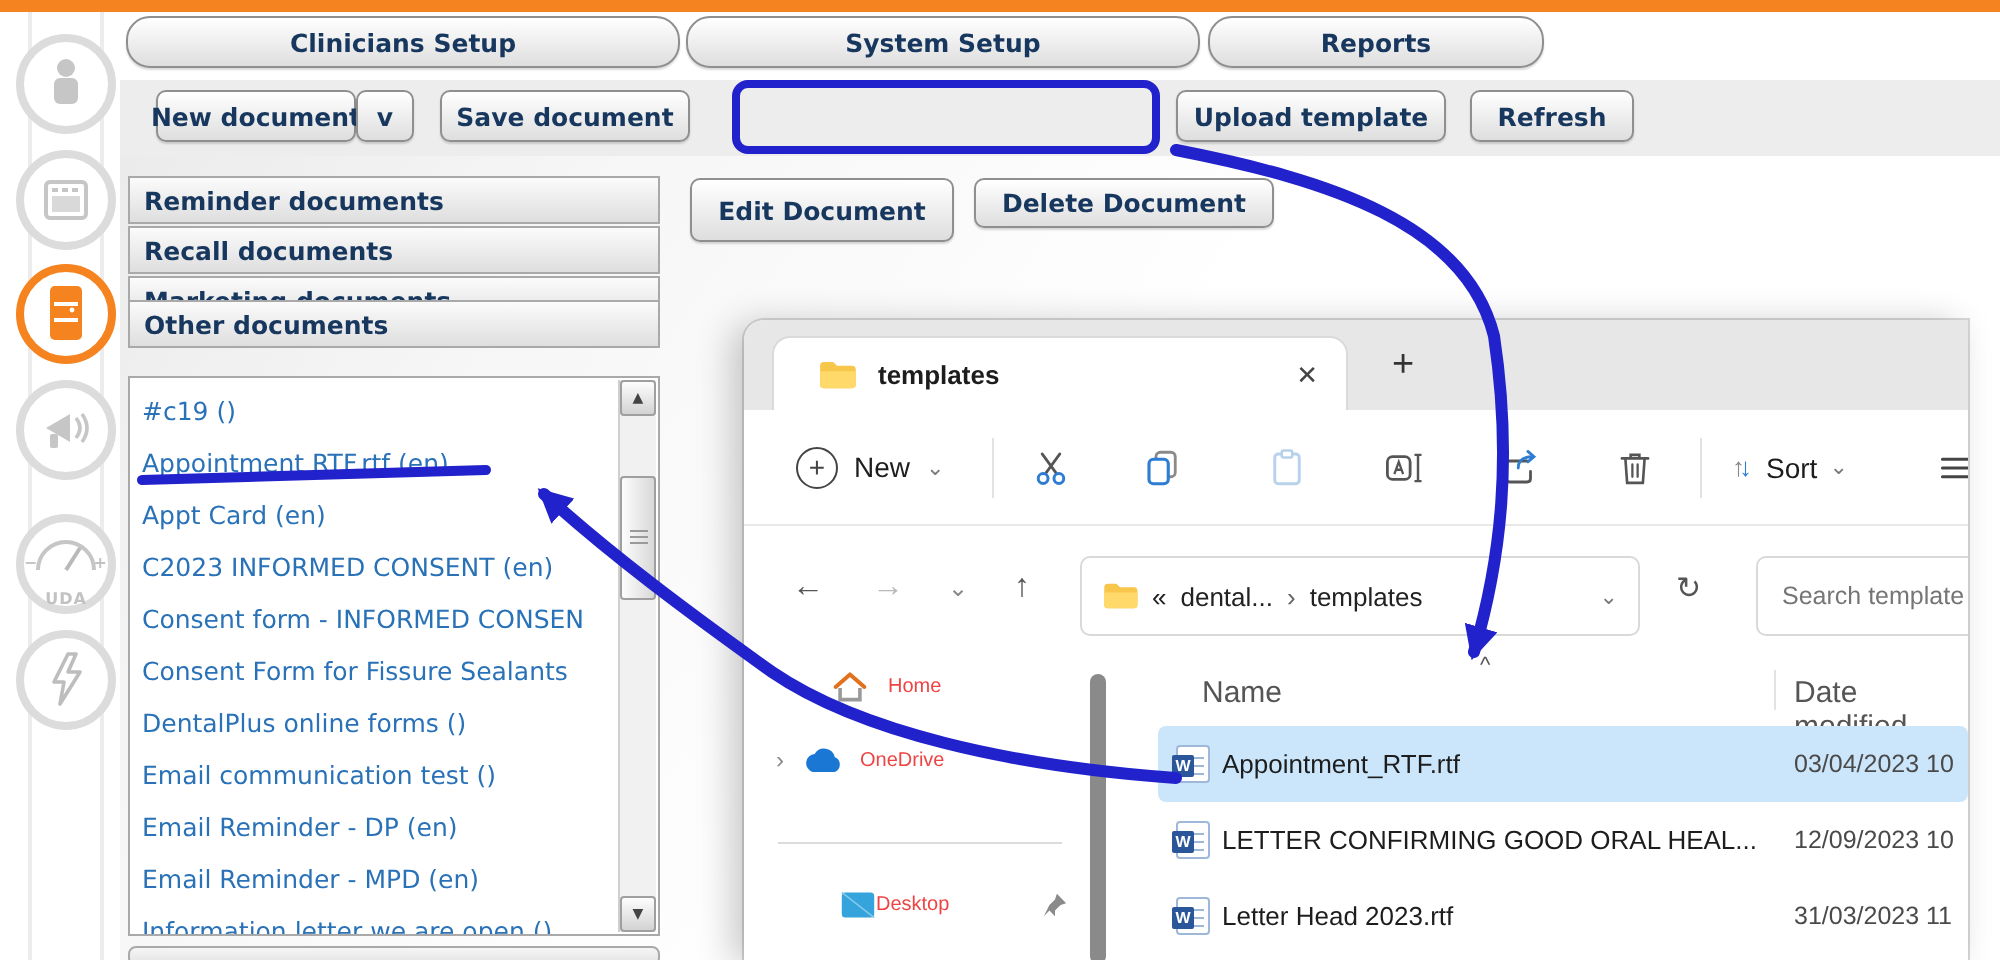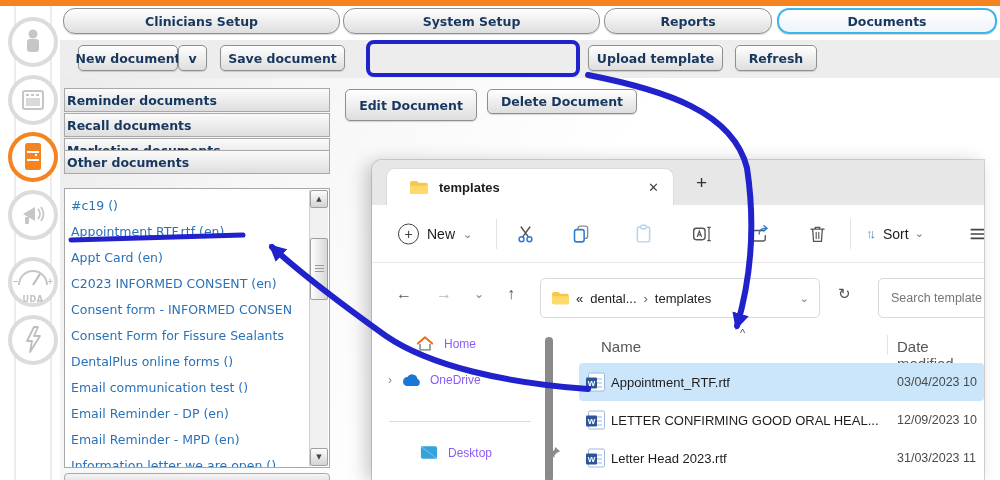--- a/index.html
+++ b/index.html
@@ -24,21 +24,21 @@
   .tab { border-radius:12px; height:26px; top:8px; }
   .tab.sel { border:2px solid #3FB6E9; background:linear-gradient(#ffffff,#eef4f9); }
   .toolstrip { left:60px; top:40px; width:940px; height:38px; background:#ededed; }
   .mainbg { left:60px; top:78px; width:940px; height:402px; background:linear-gradient(125deg,#ebebeb 0%,#f6f6f6 20%,#ffffff 50%); }
 
   
   .hibox { left:366px; top:40px; width:214px; height:37px; border:4px solid #2222CC; border-radius:8px; z-index:6; }
 
   
   .cathdr { left:64px; width:266px; height:24px; background:linear-gradient(#fbfbfb,#dedede); border:1px solid #a9a9a9;
-            display:flex; align-items:center; padding-left:2px; color:#17375E; font-weight:bold; font-size:12.5px; }
+            display:flex; align-items:center; padding-left:7px; color:#17375E; font-weight:bold; font-size:12.5px; }
   .listbox { left:64px; top:188px; width:266px; height:280px; background:#fff; border:1px solid #a9a9a9; overflow:hidden; }
   .ditem { height:26px; line-height:26px; padding-left:6px; color:#2A72B8; font-size:12.5px; white-space:nowrap; overflow:hidden; width:240px; }
   .vscroll { position:absolute; right:1px; top:1px; width:19px; height:276px; background:#f1f1f1; border-left:1px solid #cfcfcf; }
   .sbtn { position:absolute; left:0; width:18px; height:18px; background:linear-gradient(#fdfdfd,#d3d3d3); border:1px solid #9f9f9f;
           border-radius:2px; font-size:7px; color:#444; display:flex; align-items:center; justify-content:center; }
   .sthumb { position:absolute; left:0; top:48px; width:18px; height:62px; background:linear-gradient(90deg,#fdfdfd,#d8d8d8);
             border:1px solid #9f9f9f; border-radius:2px; }
   .grip { position:absolute; left:4px; top:26px; width:9px; height:8px;
           background:repeating-linear-gradient(#9a9a9a 0 1px,transparent 1px 3px); }
   .stub { left:64px; top:473px; width:266px; height:10px; background:linear-gradient(#f6f6f6,#e2e2e2); border:1px solid #a9a9a9; border-radius:4px; }
@@ -55,21 +55,21 @@
   .fxcmd { position:absolute; left:0; top:45px; width:100%; height:58px; background:#fff; border-bottom:1px solid #e9e9e9; }
   .ci { position:absolute; top:50%; transform:translateY(-50%); display:flex; align-items:center; }
   .cdiv { position:absolute; top:14px; width:1px; height:30px; background:#e2e2e2; }
   .fxnav { position:absolute; left:0; top:103px; width:100%; height:62px; background:#fff; }
   .narrow { position:absolute; top:50%; transform:translateY(-50%); font-size:16px; color:#555; }
   .addr { position:absolute; left:168px; top:15px; width:280px; height:40px; border:1px solid #d9d9d9; border-radius:5px;
           display:flex; align-items:center; gap:7px; padding:0 10px; font-size:13px; color:#222; }
   .search { position:absolute; left:506px; top:15px; width:150px; height:40px; border:1px solid #d9d9d9; border-radius:5px;
             padding-left:12px; font-size:12.5px; color:#777; font-family:"Liberation Sans",sans-serif; background:#fff; }
   .fxbody { position:absolute; left:0; top:165px; width:100%; height:155px; background:#fff; }
-  .navlbl { font-size:12px; color:#8b5cf6; }
+  .navlbl { font-size:10px; color:#ef4444; }
   .fxsb { position:absolute; left:173px; top:12px; width:8px; height:145px; background:#8a8a8a; border-radius:4px; }
   .colhdr { font-size:15px; color:#555; }
   .frow { position:absolute; left:207px; width:405px; height:38px; }
   .frow .fname { position:absolute; left:32px; top:50%; transform:translateY(-50%); font-size:13px; white-space:nowrap; }
   .frow .fdate { position:absolute; left:318px; top:50%; transform:translateY(-50%); font-size:12.5px; color:#4a4a4a; white-space:nowrap; }
   .frow.sel { background:#cbe6fb; border-radius:4px; }
   .wicon { position:absolute; left:9px; top:50%; transform:translateY(-50%); width:17px; height:19px; background:#fff;
            border:1px solid #9db8d9; border-radius:2px; }
   .wicon .wbadge { position:absolute; left:-3px; top:4px; width:11px; height:11px; background:#2B579A; color:#fff;
                    font-size:8px; font-weight:bold; display:flex; align-items:center; justify-content:center; border-radius:1px; }
@@ -132,21 +132,20 @@
   </div>
   <div class="abs sic" style="top:315px">
     <svg width="22" height="30" viewBox="0 0 22 30">
       <path d="M12 2 L5 16 L10 16 L8 27 L18 11 L12 11 L16 2 Z" fill="none" stroke="#bdbdbd" stroke-width="1.8" stroke-linejoin="round"></path>
     </svg>
   </div>
 
   <div class="abs btn tab" style="left:63px;width:277px">Clinicians Setup</div>
   <div class="abs btn tab" style="left:343px;width:257px">System Setup</div>
   <div class="abs btn tab" style="left:604px;width:168px">Reports</div>
-  <div class="abs btn tab sel" style="left:777px;width:220px">Documents</div>
 
   <div class="abs btn" style="left:78px;top:45px;width:100px;height:26px">New document</div>
   <div class="abs btn" style="left:178px;top:45px;width:29px;height:26px">v</div>
   <div class="abs btn" style="left:220px;top:45px;width:125px;height:26px">Save document</div>
   <div class="abs btn" style="left:588px;top:45px;width:135px;height:26px">Upload template</div>
   <div class="abs btn" style="left:735px;top:45px;width:82px;height:26px">Refresh</div>
   <div class="abs hibox"></div>
 
   <div class="abs btn" style="left:345px;top:89px;width:132px;height:32px">Edit Document</div>
   <div class="abs btn" style="left:487px;top:89px;width:150px;height:25px">Delete Document</div>
@@ -281,21 +280,21 @@
         <span class="navlbl">Home</span>
       </div>
       <div style="position:absolute;left:16px;top:48px;display:flex;align-items:center;gap:8px">
         <span style="font-size:12px;color:#888">›</span>
         <svg width="22" height="14" viewBox="0 0 24 15">
           <path d="M7 14 a5 5 0 0 1 1-9.8 A6 6 0 0 1 19 6 a4.3 4.3 0 0 1 0 8 z" fill="#1B77D4"></path>
         </svg>
         <span class="navlbl">OneDrive</span>
       </div>
       <div style="position:absolute;left:17px;top:96px;width:142px;height:1px;background:#dcdcdc"></div>
-      <div style="position:absolute;left:48px;top:120px;display:flex;align-items:center;gap:10px">
+      <div style="position:absolute;left:48px;top:120px;display:flex;align-items:center;">
         <svg width="18" height="15" viewBox="0 0 20 16">
           <rect x="1" y="1" width="18" height="14" rx="2" fill="#35A3DC"></rect>
           <path d="M1 1 l18 14" stroke="#7fc9ec" stroke-width="1"></path>
         </svg>
         <span class="navlbl">Desktop</span>
         <svg width="13" height="13" viewBox="0 0 14 14" style="margin-left:46px">
           <path d="M8 1 L13 6 L10 7 L7 10 L7 13 L4 10 L1 13 L4 7 L7 4 Z" fill="#8a8a8a"></path>
         </svg>
       </div>
       <div class="fxsb"></div>

